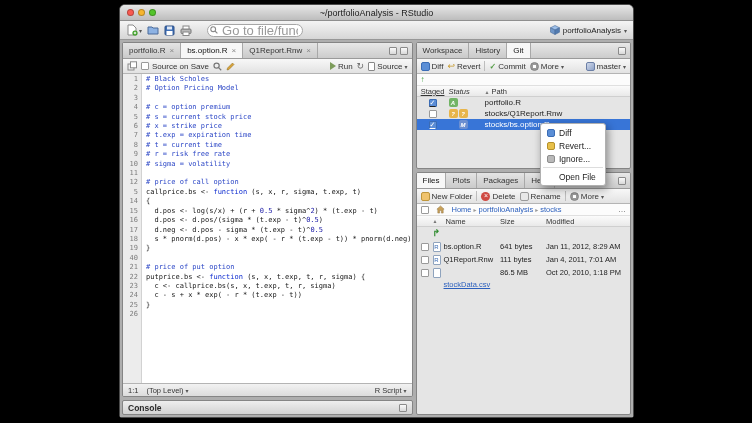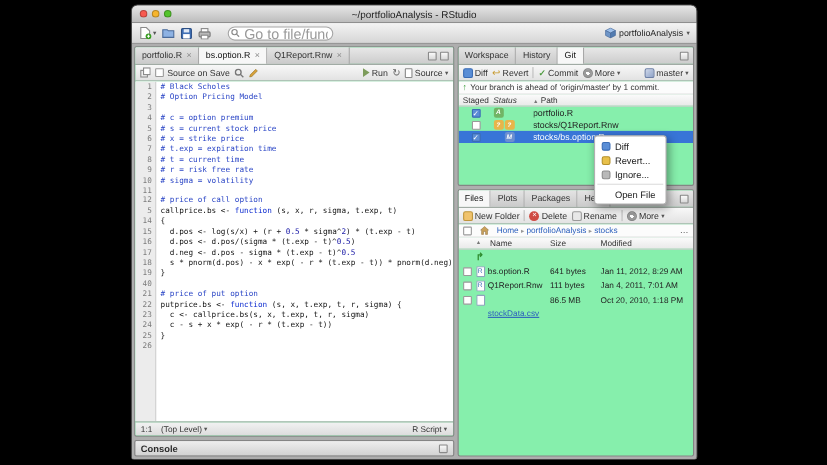--- a/index.html
+++ b/index.html
@@ -29,21 +29,21 @@
   .search { width:96px; height:13px; border:1px solid #a6a6a6; border-radius:7px; background:#fff;
             font-size:13px; padding:0 4px 0 14px; color:#333; font-family:"Liberation Sans",sans-serif; outline:none; }
   .search::placeholder { color:#9a9a9a; }
   .spacer { flex:1; }
   .proj { margin-left:auto; display:inline-flex; align-items:center; gap:3px; font-size:8px; color:#222; }
 
   
   .content { flex:1; display:flex; gap:3px; padding:2px; background:#aeaeae; min-height:0; }
   .left-col { flex:0 0 289px; display:flex; flex-direction:column; gap:3px; min-height:0; }
   .right-col { flex:1; display:flex; flex-direction:column; gap:3px; min-height:0; }
-  .pane { background:#86efac; border:1px solid #858585; border-radius:2px; display:flex; flex-direction:column; overflow:hidden; }
+  .pane { background:#e5e5e5; border:1px solid #858585; border-radius:2px; display:flex; flex-direction:column; overflow:hidden; }
   .source-pane { flex:1; min-height:0; }
   .git-pane { flex:0 0 127px; }
   .files-pane { flex:1; min-height:0; }
 
   
   .tabbar { flex:0 0 16px; background:linear-gradient(#e8e8e8,#cccccc); border-bottom:1px solid #9a9a9a;
             display:flex; align-items:stretch; }
   .tabs-row { display:flex; align-items:stretch; }
   .tab { display:flex; align-items:center; gap:2px; padding:0 6px; font-size:8px; color:#333;
          border-right:1px solid #a8a8a8; background:linear-gradient(#e4e4e4,#cacaca); white-space:nowrap; }
@@ -94,21 +94,21 @@
   .console-bar { flex:0 0 15px; background:linear-gradient(#eeeeee,#d2d2d2); border:1px solid #858585; border-radius:2px;
                  display:flex; align-items:center; gap:4px; padding:0 5px; font-size:8.5px; font-weight:bold; color:#2b2b2b; }
 
   
   .branch-info { flex:0 0 12px; background:#fcfcfc; border-bottom:1px solid #e0e0e0; display:flex; align-items:center;
                  gap:3px; padding:0 4px; font-size:7.5px; color:#333; white-space:nowrap; overflow:hidden; }
   .up-arrow { color:#3a9d3a; font-weight:bold; font-size:8px; }
   .grid-header { display:flex; align-items:center; font-size:7.5px; color:#333; height:11px;
                  background:linear-gradient(#fbfbfb,#e9e9e9); border-bottom:1px solid #cfcfcf; }
   .sort { font-size:5px; color:#777; }
-  .gcol-staged { flex:0 0 32px; display:flex; justify-content:center; }
+  .gcol-staged { flex:0 0 32px; display:flex; justify-content:center;text-decoration:underline; }
   .gcol-status { flex:0 0 36px; display:flex; gap:1px; align-items:center;font-style:italic; }
   .gcol-path { flex:1; white-space:nowrap; overflow:hidden; }
   .git-row { display:flex; align-items:center; height:11px; font-size:8px; color:#222; }
   .git-row.selected { background:#3875d7; color:#fff; }
   .stbox { width:9px; height:9px; border-radius:2px; color:#fff; font-size:6px; font-weight:bold;
            display:inline-flex; align-items:center; justify-content:center; }
   .stbox.empty { background:transparent; }
 
   
   .context-menu { position:absolute; left:420px; top:118px; width:66px; background:#fff; border:1px solid #b0b0b0;
@@ -326,21 +326,20 @@
           </span>
           <span class="spacer"></span>
           <span class="tbtn">
             <span class="micon branch"></span>
             <span>master</span>
             <span class="dd">▾</span>
           </span>
         </div>
         <div class="branch-info">
           <span class="up-arrow">↑</span>
-          <span>Your branch is ahead of 'origin/master' by 1 commit.</span>
         </div>
         <div class="grid-header">
           <span class="gcol-staged">Staged</span>
           <span class="gcol-status">Status</span>
           <span class="gcol-path"><span class="sort">▲</span>&nbsp;<span>Path</span></span>
         </div>
         <div id="git-rows">
             <div class="git-row">
               <span class="gcol-staged">
                 <span class="cb checked">✓</span>

